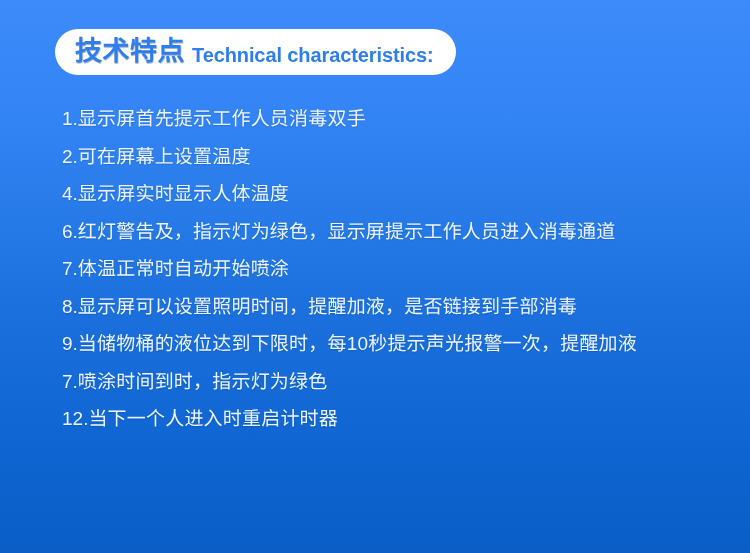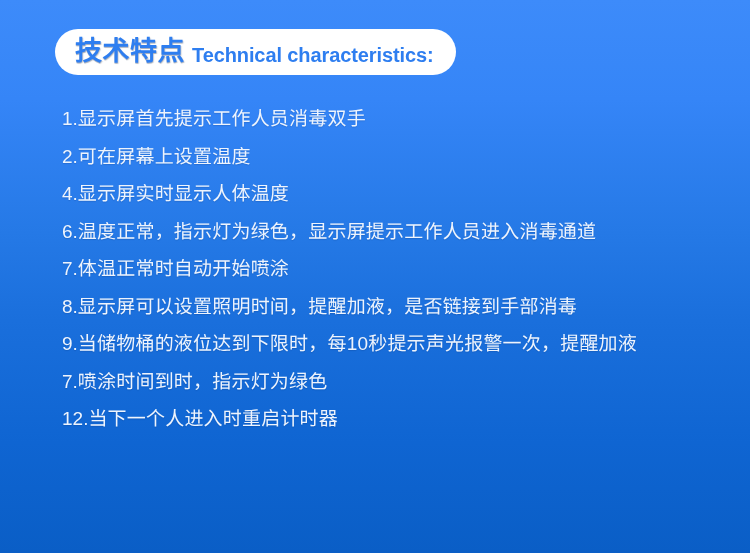--- a/index.html
+++ b/index.html
@@ -102,21 +102,21 @@
     <span class="title-cn">
       <span class="title-cn-inner">技术特点</span>
     </span>
     <span class="title-en">Technical characteristics:</span>
   </div>
 
   <ul class="feature-list">
     <li class="feature-item"><span class="feature-index">1.</span><span>显示屏首先提示工作人员消毒双手</span></li>
     <li class="feature-item"><span class="feature-index">2.</span><span>可在屏幕上设置温度</span></li>
     <li class="feature-item"><span class="feature-index">4.</span><span>显示屏实时显示人体温度</span></li>
-    <li class="feature-item"><span class="feature-index">6.</span><span>温度正常，指示灯为绿色，显示屏提示工作人员进入消毒通道</span></li>
+    <li class="feature-item"><span class="feature-index">6.</span><span>红灯警告及，指示灯为绿色，显示屏提示工作人员进入消毒通道</span></li>
     <li class="feature-item"><span class="feature-index">7.</span><span>体温正常时自动开始喷涂</span></li>
     <li class="feature-item"><span class="feature-index">8.</span><span>显示屏可以设置照明时间，提醒加液，是否链接到手部消毒</span></li>
     <li class="feature-item"><span class="feature-index">9.</span><span>当储物桶的液位达到下限时，每10秒提示声光报警一次，提醒加液</span></li>
     <li class="feature-item"><span class="feature-index">7.</span><span>喷涂时间到时，指示灯为绿色</span></li>
     <li class="feature-item"><span class="feature-index">12.</span><span>当下一个人进入时重启计时器</span></li>
   </ul>
 
 </div>
 
 </body></html>

